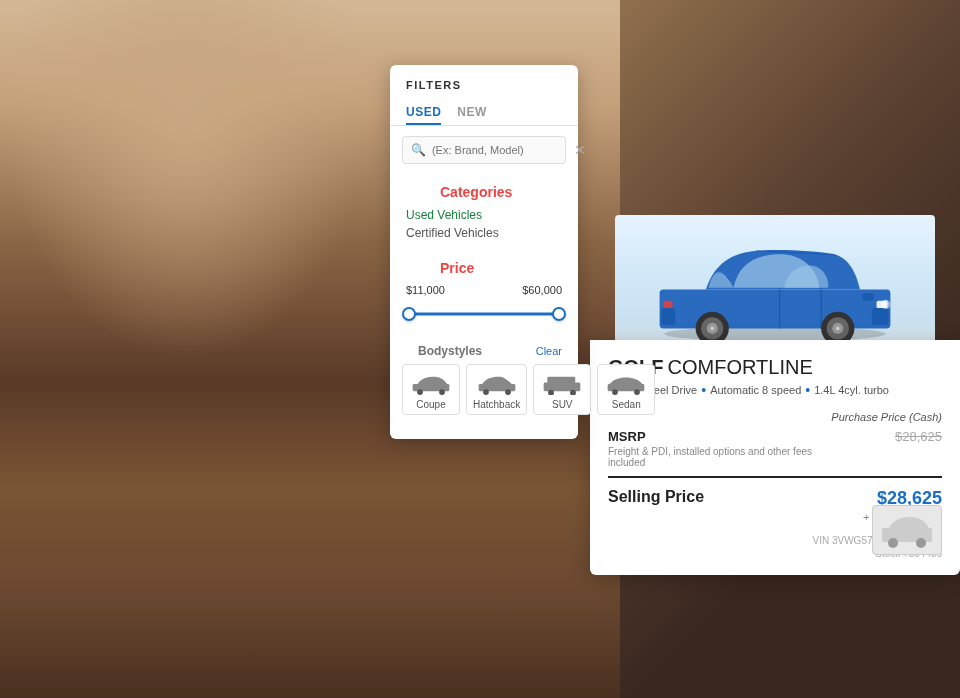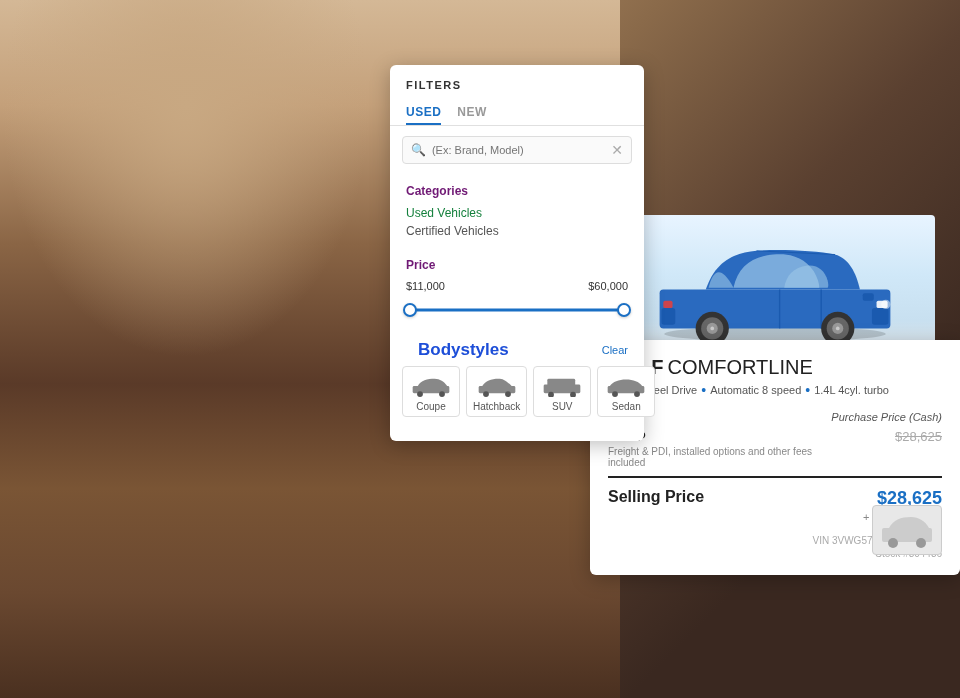--- a/index.html
+++ b/index.html
@@ -30,21 +30,21 @@
       background: 
         radial-gradient(ellipse at 30% 15%, #c8a882 0%, transparent 30%),
         linear-gradient(180deg, #d4b896 0%, #c4a07a 15%, #8a6545 35%, #5a3a28 55%, #7a5535 70%, #6a4830 85%, #4a3020 100%);
     }
 
     
     .filters-panel {
       position: absolute;
       top: 65px;
       left: 390px;
-      width: 254px;
+      width: 188px;
       background: #fff;
       border-radius: 6px;
       box-shadow: 0 4px 20px rgba(0,0,0,0.25);
       z-index: 10;
       padding-bottom: 16px;
     }
 
     .filters-header {
       padding: 14px 16px 8px;
       font-size: 11px;
@@ -107,24 +107,25 @@
       color: #aaa;
       font-size: 14px;
       cursor: pointer;
     }
 
     .filter-section {
       padding: 10px 16px 6px;
     }
 
     .filter-section-title {
-      font-size: 12px;
-      font-weight: 700;
-      color: #701a75;
+      font-size: 14px;
+      font-weight: 700;
+      color: #ef4444;
       margin-bottom: 8px;
+      margin-left: 34px;
     }
 
     .category-item {
       font-size: 12px;
       color: #15803d;
       margin-bottom: 4px;
       cursor: pointer;
     }
 
     .category-item.inactive {
@@ -177,23 +178,23 @@
     }
 
     .bodystyles-header {
       display: flex;
       justify-content: space-between;
       align-items: center;
       padding: 0 4px 6px;
     }
 
     .bodystyles-title {
-      font-size: 17px;
-      font-weight: 700;
-      color: #1d4ed8;
+      font-size: 12px;
+      font-weight: 700;
+      color: #737373;
       padding-left: 12px;
     }
 
     .bodystyles-clear {
       font-size: 11px;
       color: #1a6fc4;
       cursor: pointer;
     }
 
     .bodystyles-grid {

